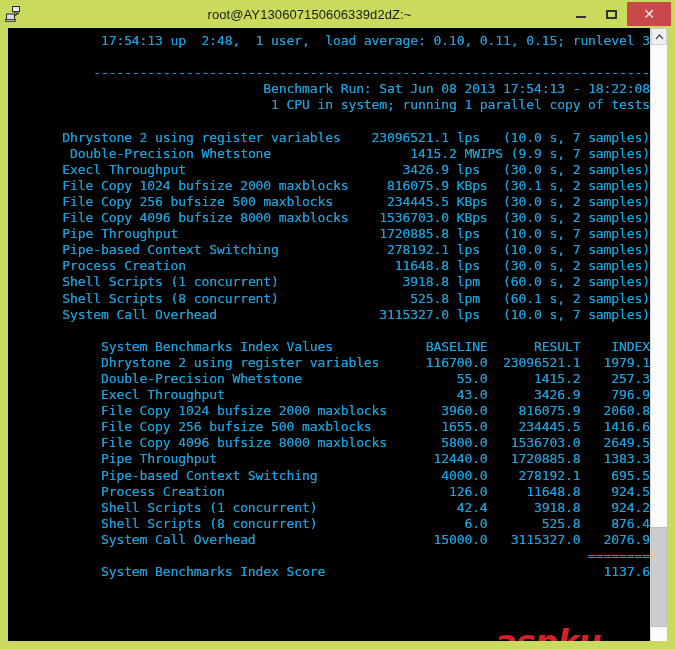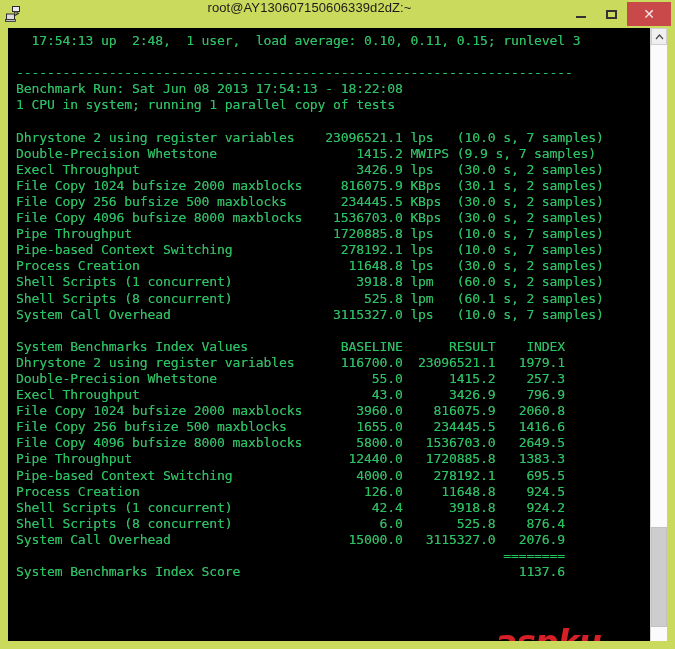--- a/index.html
+++ b/index.html
@@ -20,21 +20,21 @@
     background: #cada5c;
   }
 
   
   #titlebar {
     position: absolute;
     left: 0; top: 0;
     width: 675px; height: 28px;
     background: #cada5c;
     display: flex;
-    align-items: flex-start;
+    align-items: center;
   }
 
   #app-icon {
     width: 28px; height: 28px;
     flex: 0 0 28px;
     position: relative;
   }
   #app-icon svg { display: block; margin: 5px auto 0 auto; }
 
   #title-text {
@@ -99,24 +99,25 @@
     width: 642px; height: 613px;
     background: #000;
     padding: 5px 0 0 8px;
     overflow: hidden;
   }
 
   pre#term-text {
     font-family: "DejaVu Sans Mono", "Liberation Mono", monospace;
     font-size: 13.1px;
     line-height: 16.1px;
-    color: #22c55e;
+    color: #0ea5e9;
     white-space: pre;
     letter-spacing: -0.15px;
     text-shadow: 0 0 0.4px rgba(216,216,216,0.45);
+    text-align: right;
   }
 
   
   #scrollbar {
     position: absolute;
     right: 0; top: 0;
     width: 17px; height: 613px;
     background: #ffffff;
     border-left: 1px solid #d6d6d6;
   }

